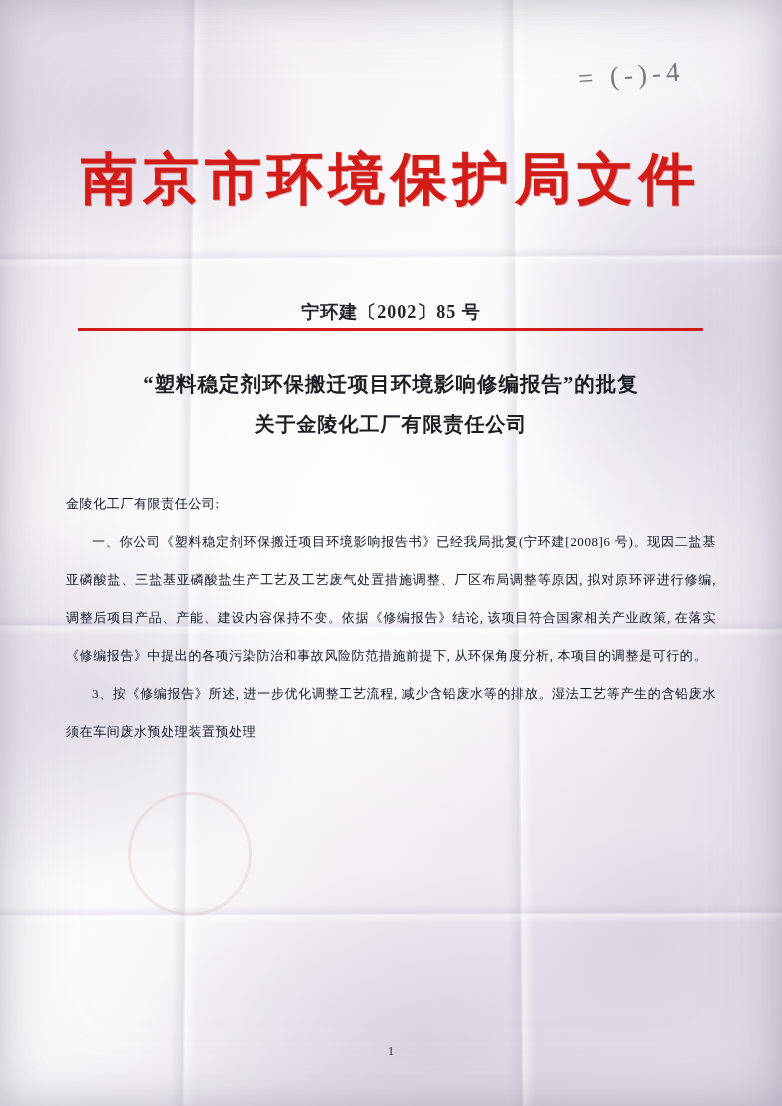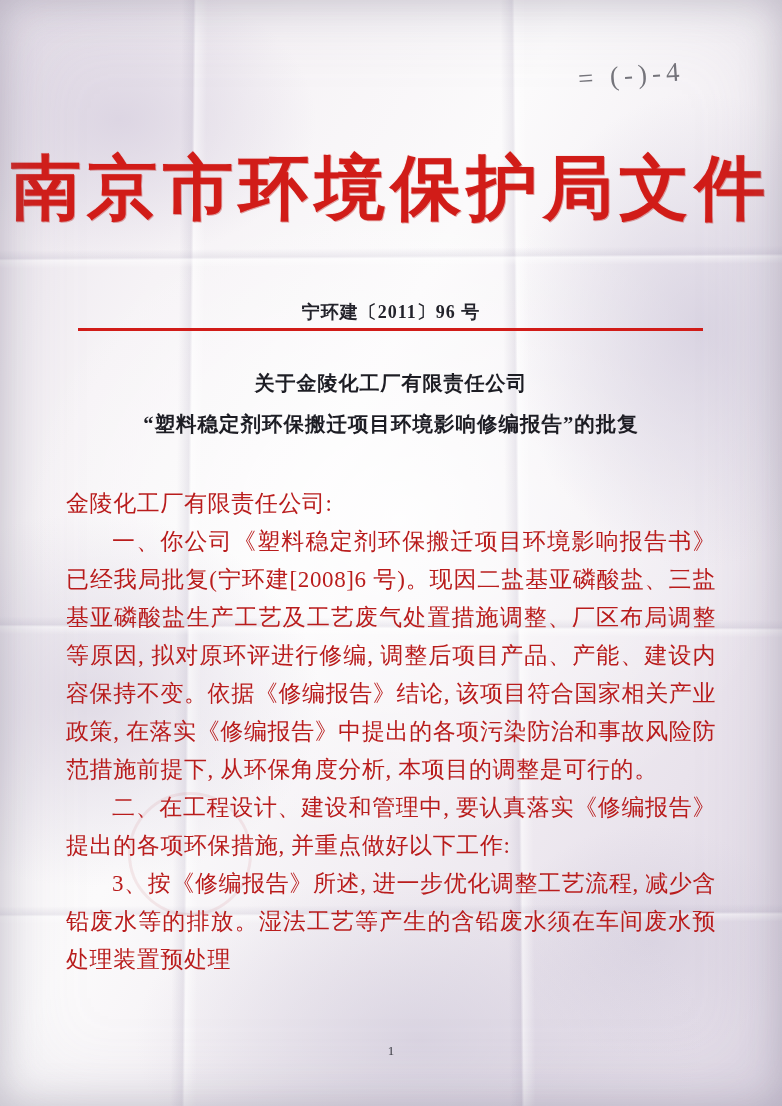--- a/index.html
+++ b/index.html
@@ -66,21 +66,21 @@
     opacity: 0.75;
   }
 
   .masthead {
     position: absolute;
     top: 142px;
     left: 0; right: 0;
     text-align: center;
     font-family: "DejaVu Serif", "Liberation Serif", serif;
     font-weight: bold;
-    font-size: 70px;
+    font-size: 56px;
     letter-spacing: 6px;
     color: #d11c18;
     text-shadow: 0 0 1px rgba(209,28,24,0.55), 1px 1px 0 rgba(180,20,18,0.35);
   }
 
   .docnum {
     position: absolute;
     top: 300px;
     left: 0; right: 0;
     text-align: center;
@@ -112,22 +112,22 @@
     letter-spacing: 1px;
     margin-bottom: 13px;
   }
   .title .line2 { font-size: 20.5px; }
 
   .body {
     position: absolute;
     top: 485px;
     left: 66px;
     width: 650px;
-    color: #b91c1c;
-    font-size: 23px;
+    color: #0f172a;
+    font-size: 13px;
     line-height: 38px;
     letter-spacing: 0.6px;
     font-family: Liberation Serif, serif;
   }
   .body p {
     margin: 0;
     text-align: justify;
     text-justify: inter-ideograph;
   }
   .body p.indent { text-indent: 2em; }
@@ -170,32 +170,31 @@
   <div class="crease c1"></div>
   <div class="crease c2"></div>
   <div class="crease c3"></div>
 
   <div class="content">
 
     <div class="handwriting">= (-)-4</div>
 
     <div class="masthead">南京市环境保护局文件</div>
 
-    <div class="docnum">宁环建〔2011〕96 号</div>
+    <div class="docnum">宁环建〔2002〕85 号</div>
     <div class="redline"></div>
 
     <div class="title">
+      <div class="line line2">“塑料稳定剂环保搬迁项目环境影响修编报告”的批复</div>
       <div class="line line1">关于金陵化工厂有限责任公司</div>
-      <div class="line line2">“塑料稳定剂环保搬迁项目环境影响修编报告”的批复</div>
     </div>
 
     <div class="body">
       <p>金陵化工厂有限责任公司:</p>
       <p class="indent">一、你公司《塑料稳定剂环保搬迁项目环境影响报告书》已经我局批复(宁环建[2008]6 号)。现因二盐基亚磷酸盐、三盐基亚磷酸盐生产工艺及工艺废气处置措施调整、厂区布局调整等原因, 拟对原环评进行修编, 调整后项目产品、产能、建设内容保持不变。依据《修编报告》结论, 该项目符合国家相关产业政策, 在落实《修编报告》中提出的各项污染防治和事故风险防范措施前提下, 从环保角度分析, 本项目的调整是可行的。</p>
-      <p class="indent">二、在工程设计、建设和管理中, 要认真落实《修编报告》提出的各项环保措施, 并重点做好以下工作:</p>
       <p class="indent">3、按《修编报告》所述, 进一步优化调整工艺流程, 减少含铅废水等的排放。湿法工艺等产生的含铅废水须在车间废水预处理装置预处理</p>
     </div>
 
     <div class="stamp-ghost"></div>
 
     <div class="pagenum">1</div>
   </div>
 
   <div class="edge-shadow"></div>
 </div>

